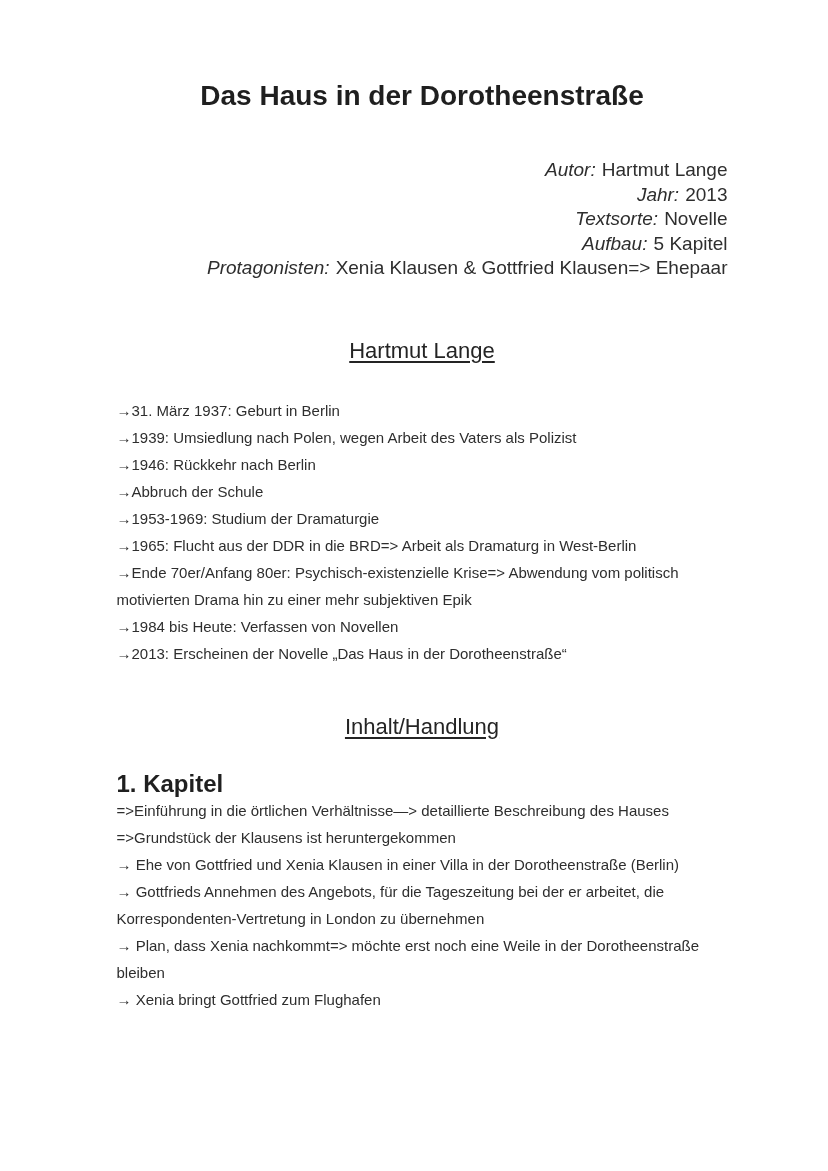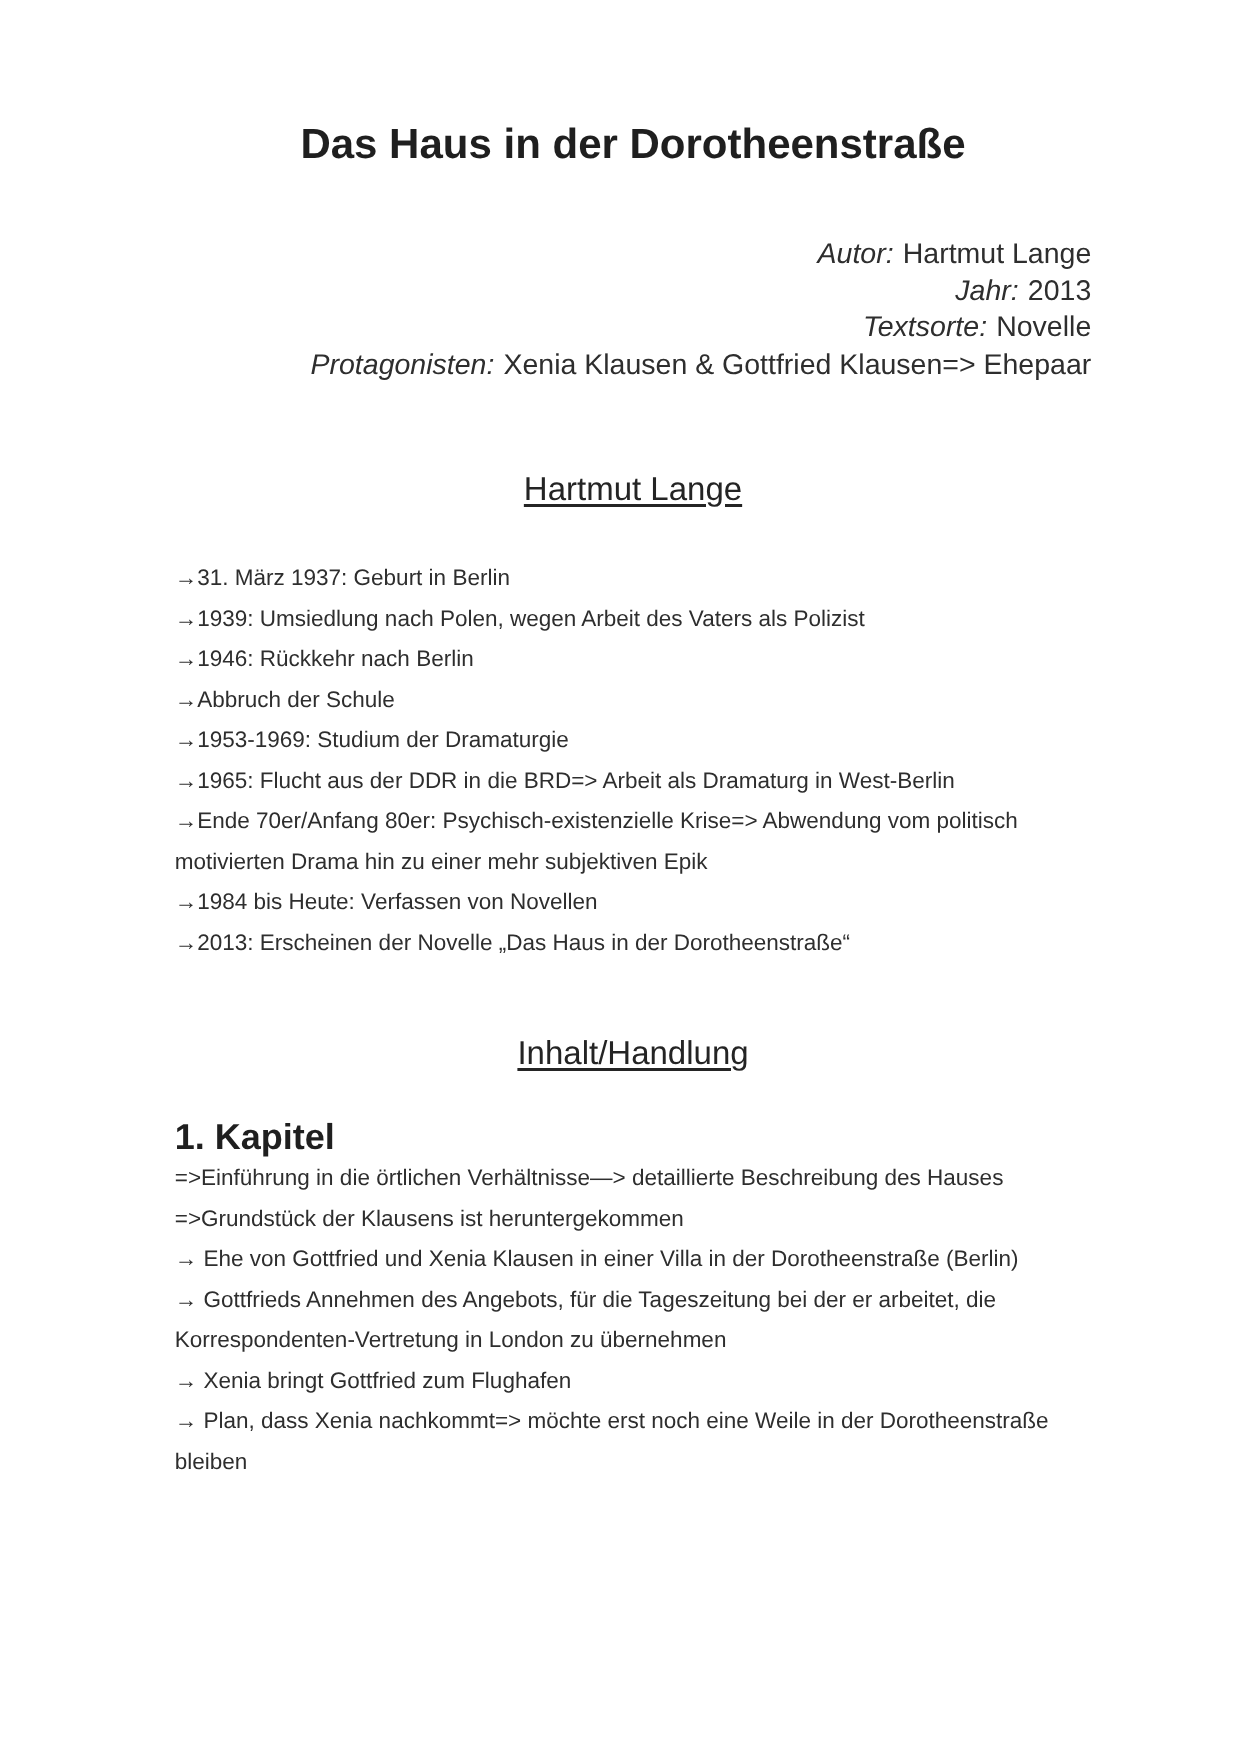--- a/index.html
+++ b/index.html
@@ -82,20 +82,21 @@
 <body>
 
 <div class="page">
 
   <h1 class="doc-title">Das Haus in der Dorotheenstraße</h1>
 
   <div class="meta-block">
     <p class="meta-line"><span class="meta-label">Autor:</span><span class="meta-value">Hartmut Lange</span></p>
     <p class="meta-line"><span class="meta-label">Jahr:</span><span class="meta-value">2013</span></p>
     <p class="meta-line"><span class="meta-label">Textsorte:</span><span class="meta-value">Novelle</span></p>
+    <p class="meta-line"><span class="meta-label">Aufbau:</span><span class="meta-value">5 Kapitel</span></p>
     <p class="meta-line"><span class="meta-label">Protagonisten:</span><span class="meta-value">Xenia Klausen &amp; Gottfried Klausen=&gt; Ehepaar</span></p>
   </div>
 
   <h2 class="section-heading first">Hartmut Lange</h2>
 
   <div class="item-list">
     <p>→31. März 1937: Geburt in Berlin</p>
     <p>→1939: Umsiedlung nach Polen, wegen Arbeit des Vaters als Polizist</p>
     <p>→1946: Rückkehr nach Berlin</p>
     <p>→Abbruch der Schule</p>
@@ -108,17 +109,17 @@
 
   <h2 class="section-heading second">Inhalt/Handlung</h2>
 
   <h3 class="chapter-heading">1. Kapitel</h3>
 
   <div class="item-list chapter">
     <p>=&gt;Einführung in die örtlichen Verhältnisse—&gt; detaillierte Beschreibung des Hauses</p>
     <p>=&gt;Grundstück der Klausens ist heruntergekommen</p>
     <p>→ Ehe von Gottfried und Xenia Klausen in einer Villa in der Dorotheenstraße (Berlin)</p>
     <p>→ Gottfrieds Annehmen des Angebots, für die Tageszeitung bei der er arbeitet, die Korrespondenten-Vertretung in London zu übernehmen</p>
+    <p>→ Plan, dass Xenia nachkommt=&gt; möchte erst noch eine Weile in der Dorotheenstraße bleiben</p>
     <p>→ Xenia bringt Gottfried zum Flughafen</p>
-    <p>→ Plan, dass Xenia nachkommt=&gt; möchte erst noch eine Weile in der Dorotheenstraße bleiben</p>
   </div>
 
 </div>
 
 </body></html>

